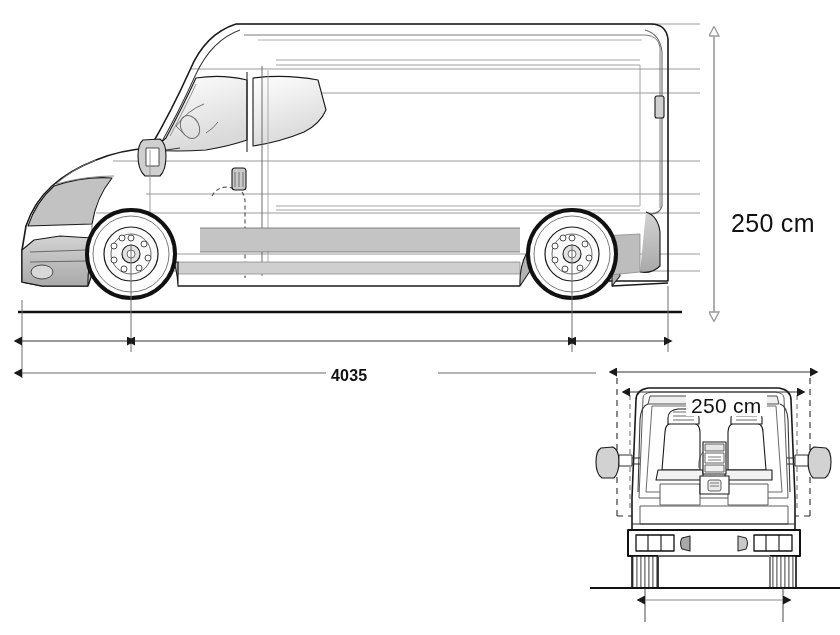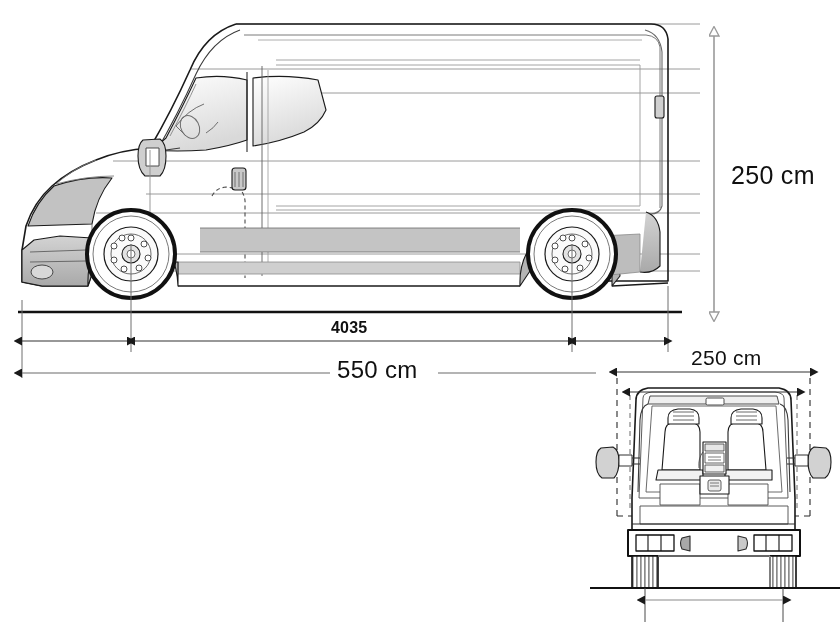--- a/index.html
+++ b/index.html
@@ -5,21 +5,21 @@
   html,body{margin:0;padding:0;background:#ffffff;}
   body{
     width:840px;height:635px;position:relative;overflow:hidden;
     font-family:"Liberation Sans","DejaVu Sans",sans-serif;
     background:#ffffff;color:#111111;
   }
   #stage{position:absolute;inset:0;width:840px;height:635px;}
   .svg-layer{position:absolute;left:0;top:0;width:840px;height:635px;}
   .dimlabel{
     position:absolute;white-space:nowrap;background:#ffffff;
-    color:#101010;line-height:1;padding:0 5px;
+    color:#101010;line-height:1;padding:0 5px;margin-top:48px;
   }
   .dim-250h{font-size:25px;left:726px;top:163px;letter-spacing:.3px;}
   .dim-4035{font-size:16px;font-weight:bold;left:326px;top:320px;letter-spacing:.2px;}
   .dim-550{font-size:24px;left:332px;top:358px;letter-spacing:.3px;}
   .dim-250w{font-size:21px;left:686px;top:347px;letter-spacing:.3px;}
   .dim-track{font-size:8px;left:700px;top:589px;color:#cccccc;}
 </style>
 </head>
 <body>
 
@@ -324,17 +324,16 @@
       <line x1="630" y1="392" x2="797" y2="392" stroke="#333333" stroke-width="1.2" marker-start="url(#ahL)" marker-end="url(#ahR)"></line>
     </g>
 
     <g>
       <line x1="645" y1="600" x2="783" y2="600" stroke="#8a8a8a" stroke-width="1.2" marker-start="url(#ahL)" marker-end="url(#ahR)"></line>
     </g>
   </svg>
 
   <div class="dimlabel dim-250h">250 cm</div>
   <div class="dimlabel dim-4035">4035</div>
-  <div class="dimlabel dim-550">550 cm</div>
   <div class="dimlabel dim-250w">250 cm</div>
   <div class="dimlabel dim-track"></div>
 
 </div>
 
 </body></html>

